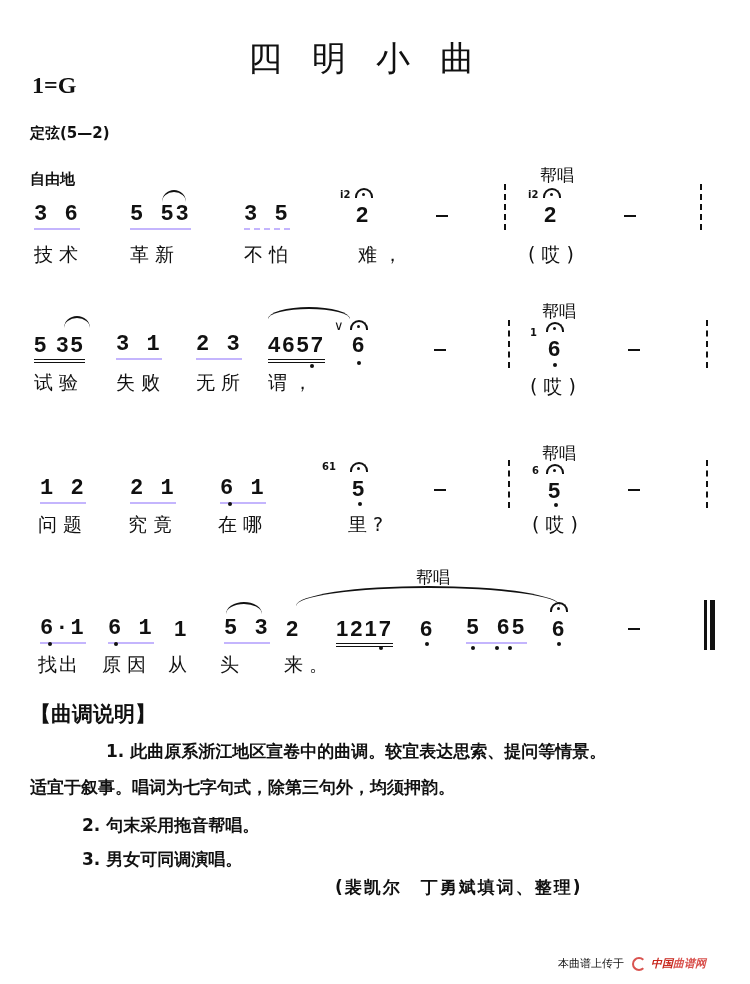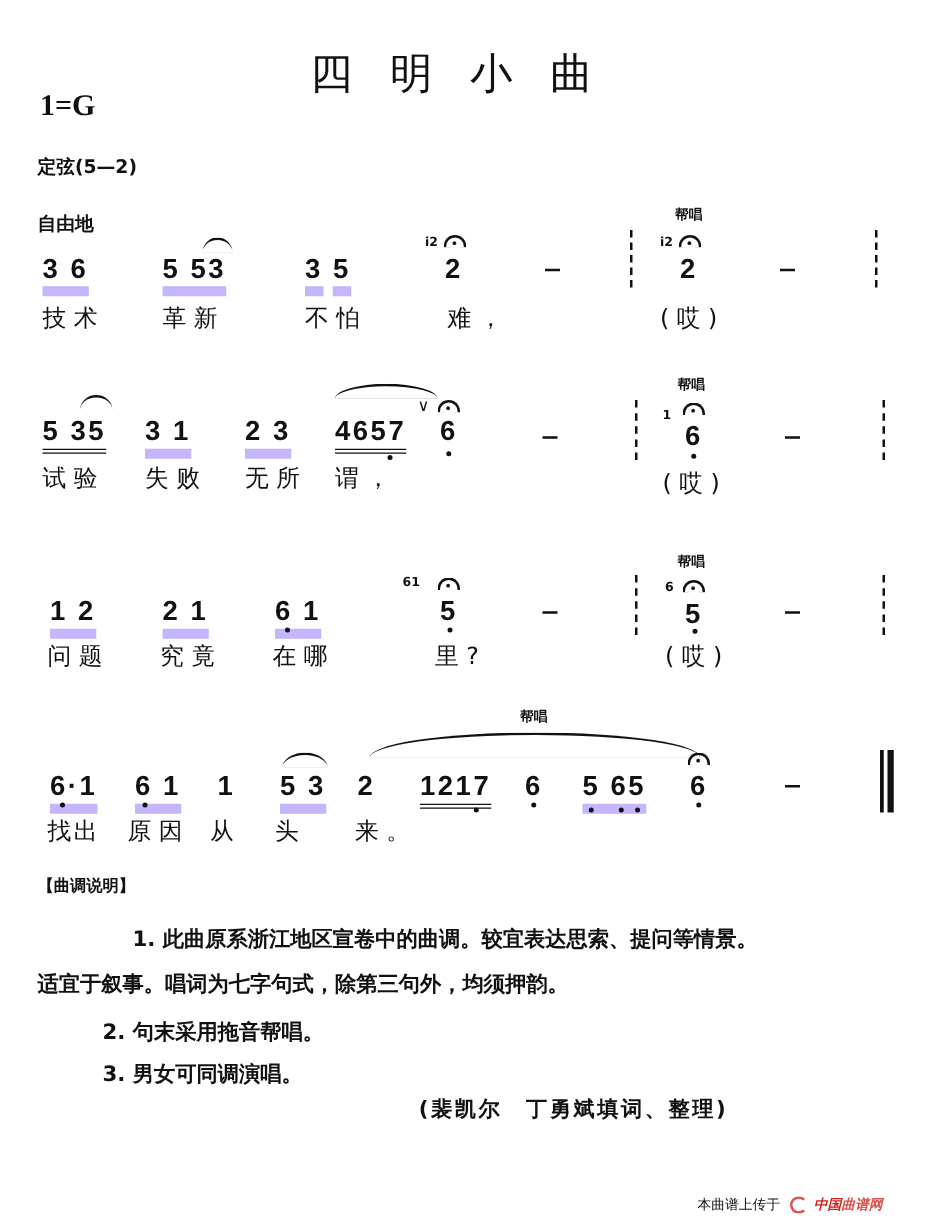--- a/index.html
+++ b/index.html
@@ -13,41 +13,41 @@
     font-size: 34px; letter-spacing: 30px; font-weight: normal;
   }
   .key { left: 32px; top: 72px; font-family: "Liberation Serif", serif; font-weight: bold; font-size: 24px; }
   .tuning { left: 30px; top: 124px; font-size: 15px; font-weight: bold; }
   .tempo { left: 30px; top: 170px; font-size: 15px; font-weight: bold; }
 
   .note {
     position: absolute; font-family: "Liberation Sans", sans-serif; font-weight: bold;
     font-size: 22px; letter-spacing: 2px; white-space: nowrap;
   }
-  .ul1 { border-bottom: 8px solid #c4b5fd; padding-bottom: 1px; }
+  .ul1 { border-bottom: 2px solid #c4b5fd; padding-bottom: 1px; font-family: Liberation Mono, monospace; }
   .ul2 { border-bottom: 4px double #111; padding-bottom: 1px; text-align: right; }
   .lyric { position: absolute; font-size: 19px; letter-spacing: 6px; white-space: nowrap; }
   .dash { position: absolute; width: 12px; height: 2px; background: #111; }
   .bar-dashed { position: absolute; width: 0; border-left: 2px dashed #111; }
   .bar-final { position: absolute; width: 3px; background: #111; }
   .bar-final2 { position: absolute; width: 5px; background: #111; }
-  .chorus { position: absolute; font-size: 11px; font-weight: bold; }
+  .chorus { position: absolute; font-size: 17px; font-weight: normal; }
   .fermata {
     position: absolute; width: 14px; height: 8px; border: 2px solid #111; border-bottom: none;
     border-radius: 10px 10px 0 0;
   }
   .fermata::after { content: ""; position: absolute; left: 5px; top: 3px; width: 3px; height: 3px; background: #111; border-radius: 50%; }
   .slur {
     position: absolute; border-top: 2px solid #111; border-radius: 50% 50% 0 0 / 100% 100% 0 0; height: 10px;
   }
   .grace { position: absolute; font-size: 10px; font-weight: bold; line-height: 10px; }
   .dot-low { position: absolute; width: 4px; height: 4px; background: #111; border-radius: 50%; }
   .breath { position: absolute; font-size: 13px; }
 
-  .notes-head { left: 30px; top: 700px; font-size: 13px; font-weight: bold; }
+  .notes-head { left: 30px; top: 700px; font-size: 21px; font-weight: bold; }
   .notes-p { position: absolute; font-size: 17px; font-weight: bold; white-space: nowrap; }
   .credit { left: 335px; top: 876px; font-size: 17px; font-weight: bold; letter-spacing: 2px; }
   .footer { left: 558px; top: 956px; font-size: 11px; }
   .footer .logo { color: #c8261c; font-weight: bold; font-style: italic; }
   .footer .logo2 { color: #d9534f; font-weight: bold; font-style: italic; text-align: right; }
   .logo-icon { display: inline-block; width: 10px; height: 10px; border: 2px solid #d9534f; border-right-color: transparent; border-radius: 50%; vertical-align: middle; margin: 0 2px 0 4px; }
 </style>
 </head>
 <body>
 

